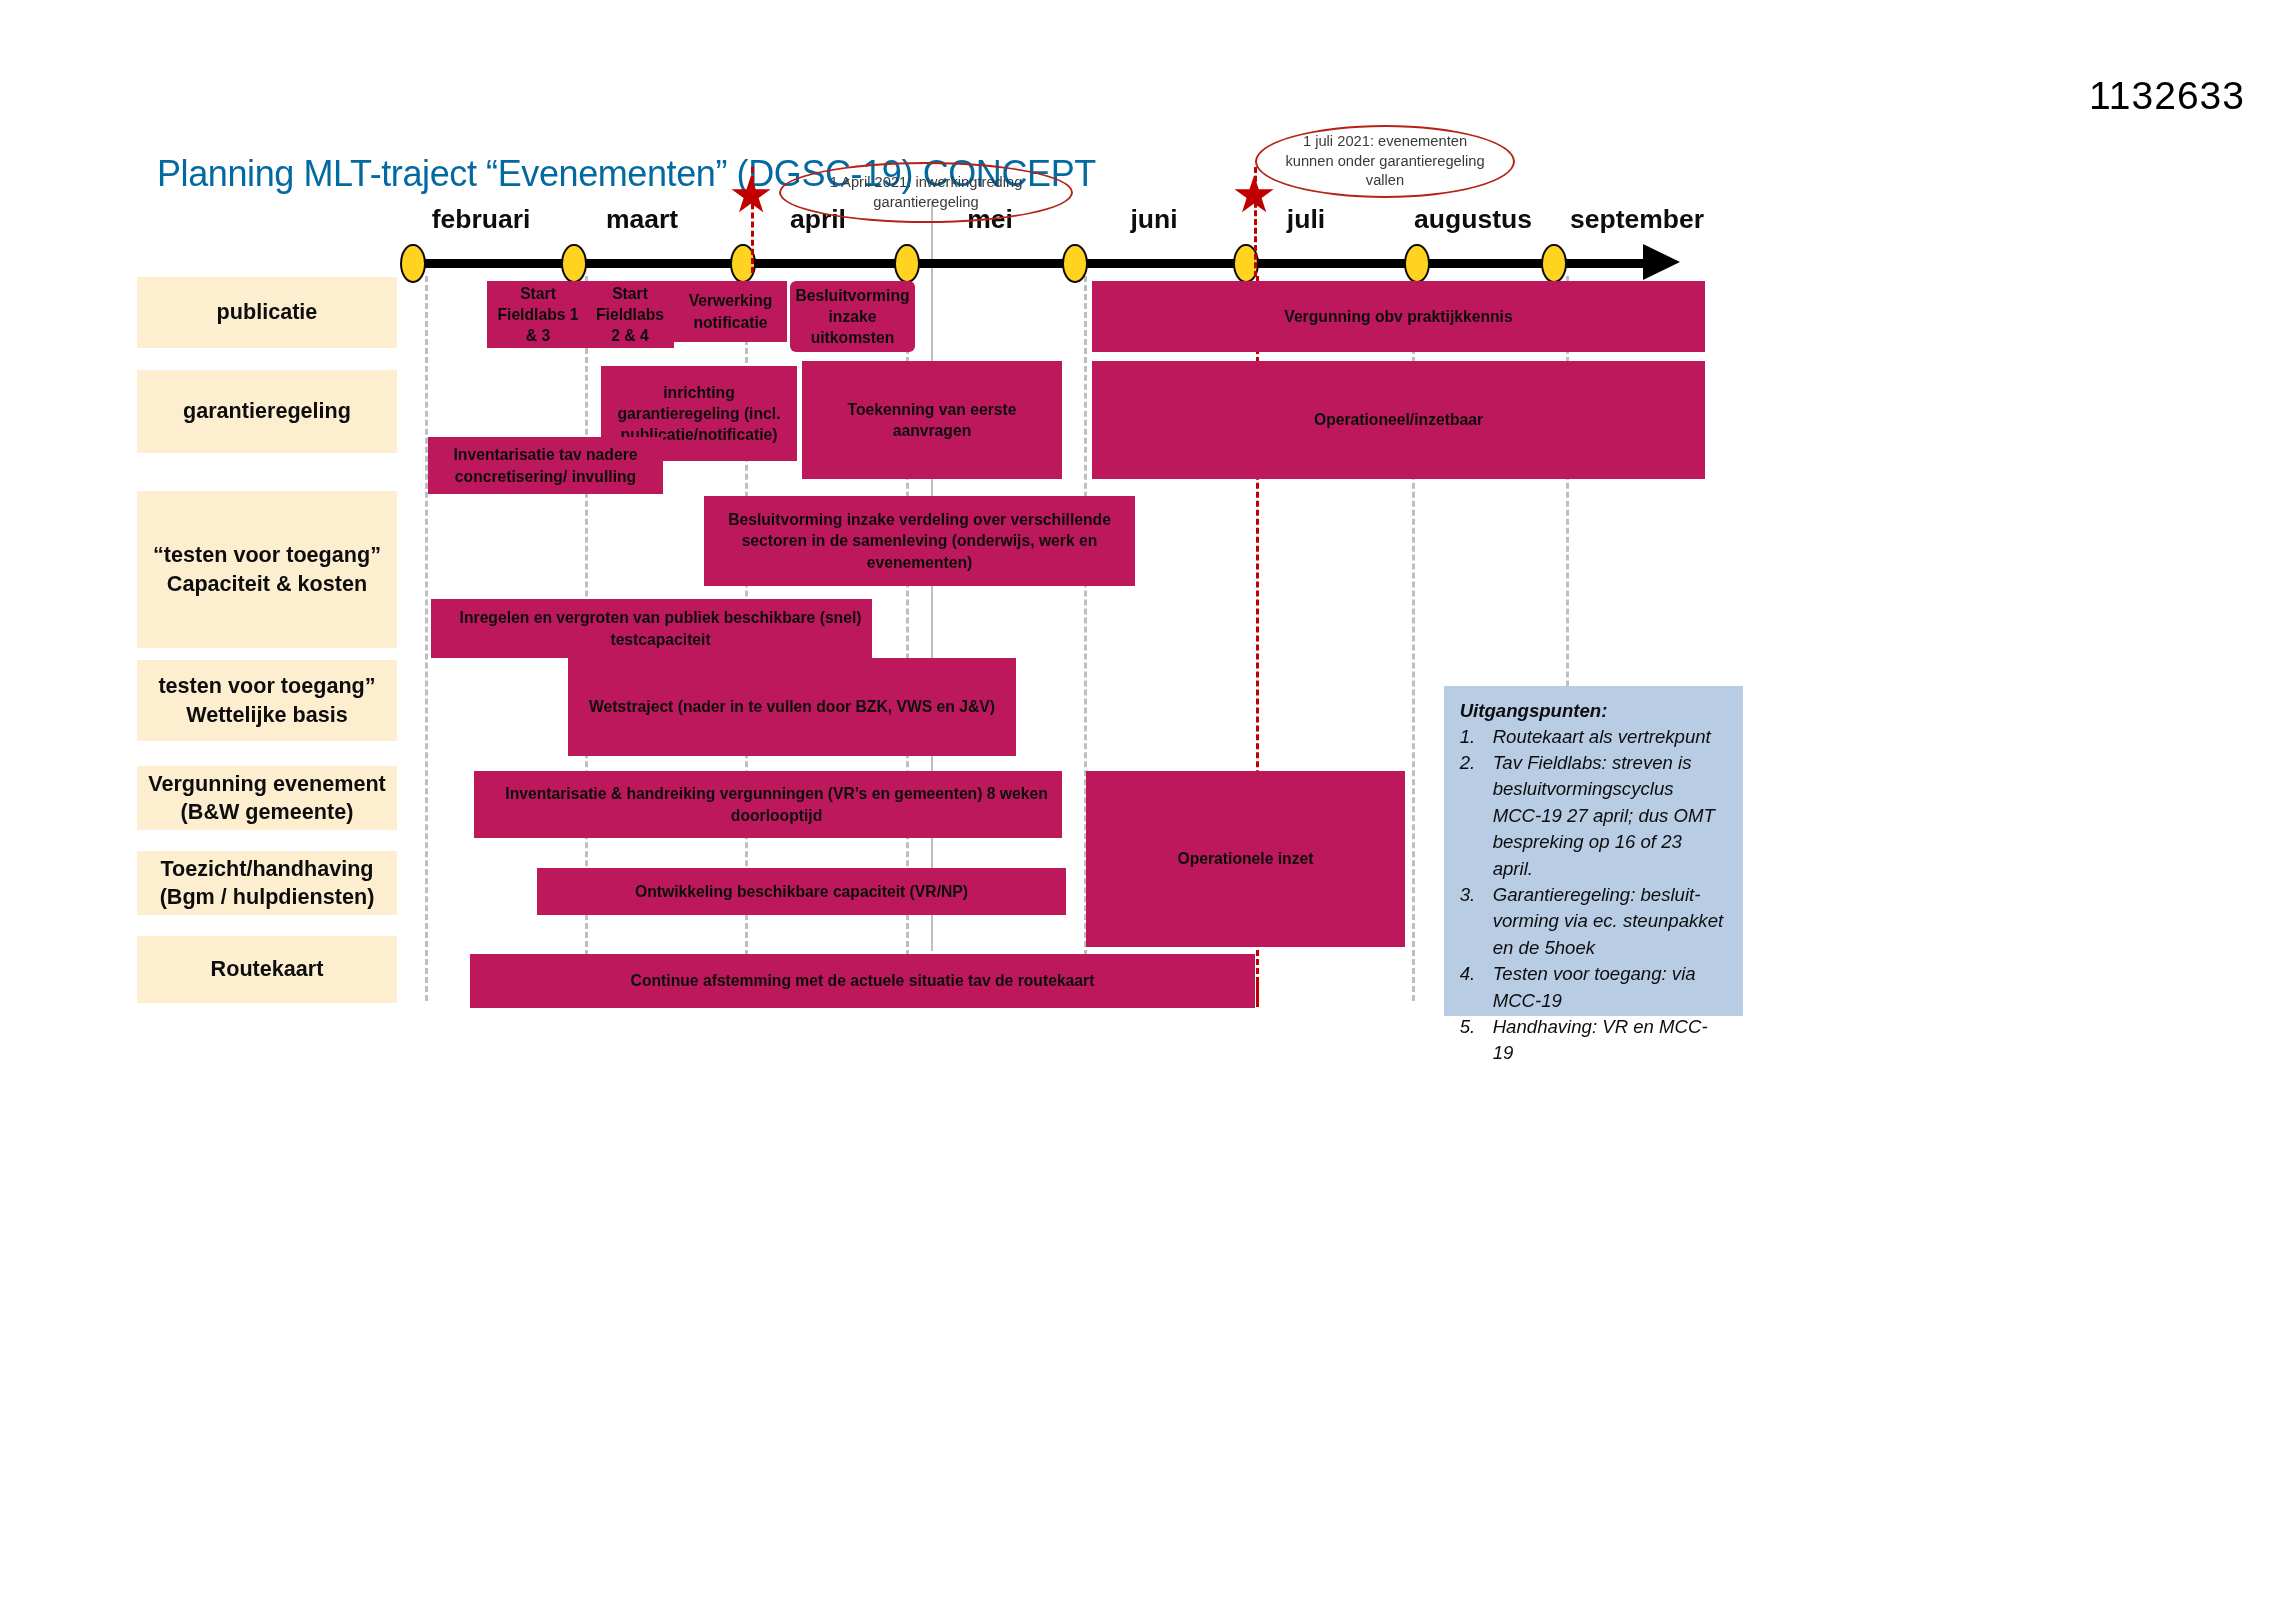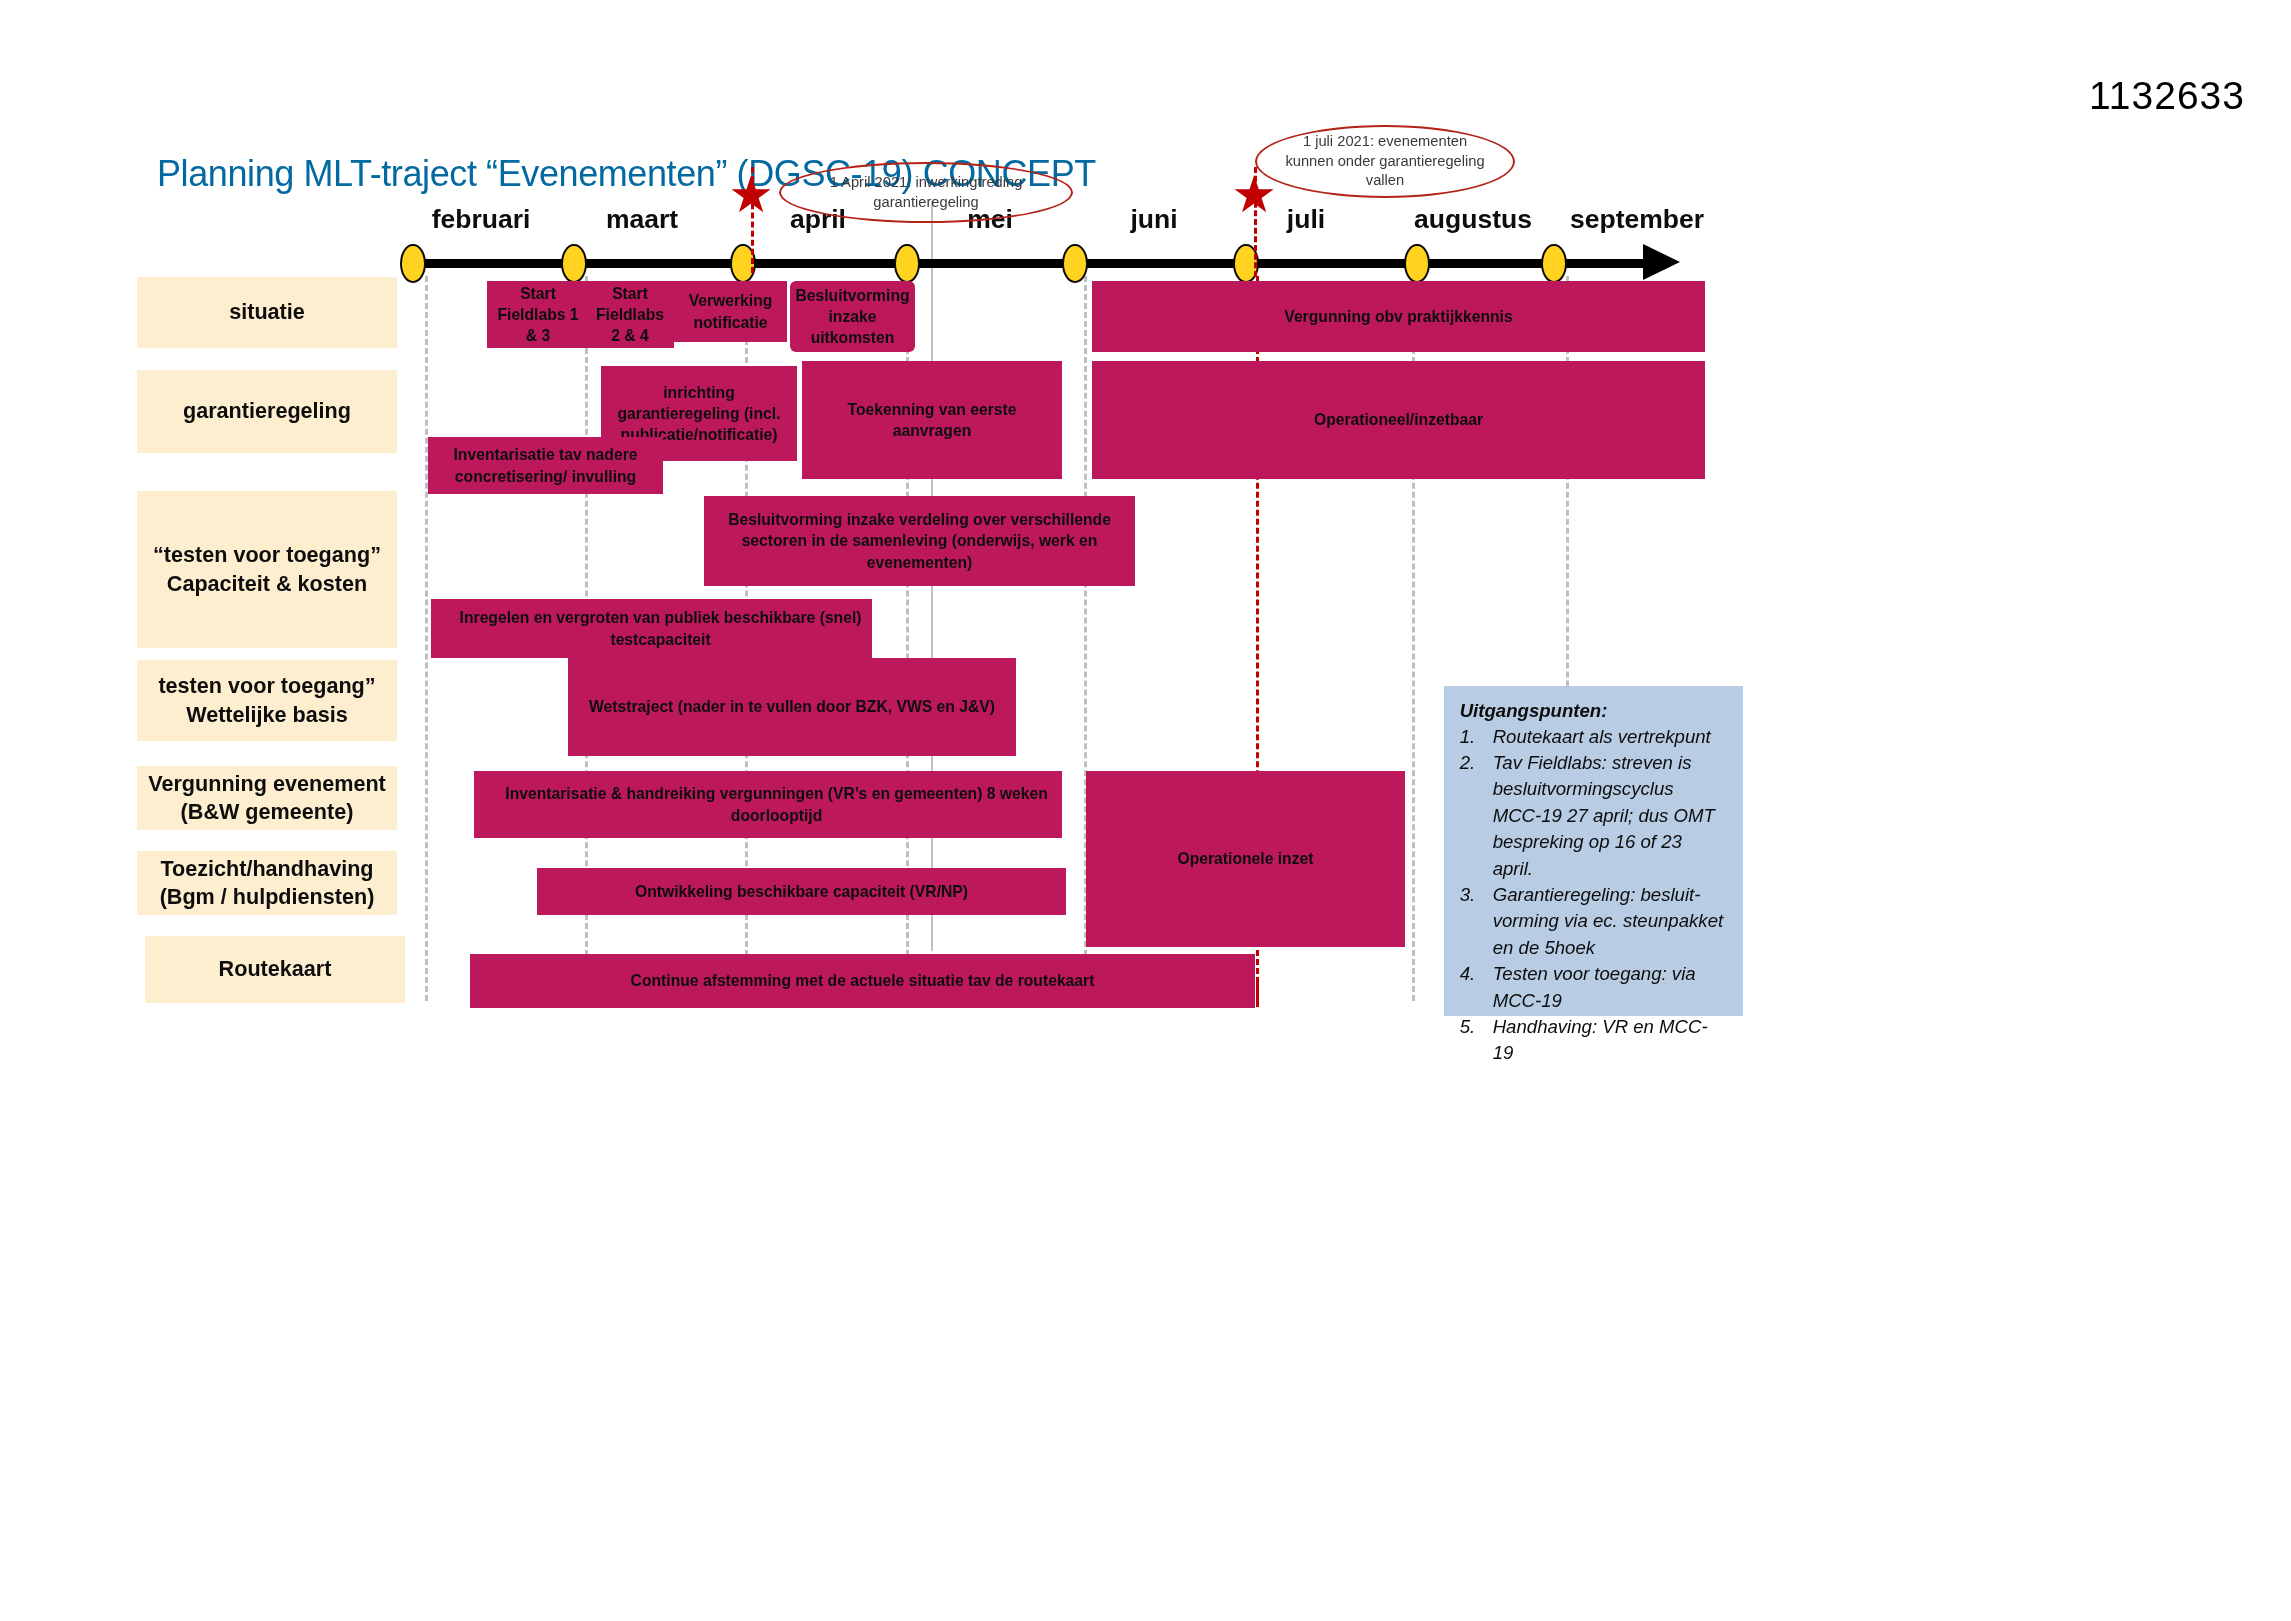--- a/index.html
+++ b/index.html
@@ -244,31 +244,31 @@
   <div class="vline-red" style="left:1254px; top:167px; height:110px;"></div>
   <div class="star" style="left:1254px; top:169px;">★</div>
 
   <div class="callout" style="left:779px; top:162px; width:294px; height:61px;">
     <span class="callout-text">1 April 2021: inwerkingtreding garantieregeling</span>
   </div>
   <div class="callout" style="left:1255px; top:125px; width:260px; height:73px;">
     <span class="callout-text">1 juli 2021: evenementen kunnen onder garantieregeling vallen</span>
   </div>
 
-  <div class="row-label" style="top:277px; width:260px; height:71px;">situatie</div>
+  <div class="row-label" style="top:277px; width:260px; height:71px;">publicatie</div>
   <div class="row-label" style="top:370px; width:260px; height:83px;">garantieregeling</div>
   <div class="row-label" style="top:491px; width:260px; height:157px; white-space:pre-line;"><span>“testen voor toegang”
 Capaciteit &amp; kosten</span></div>
   <div class="row-label" style="top:660px; width:260px; height:81px; white-space:pre-line;"><span>testen voor toegang”
 Wettelijke basis</span></div>
   <div class="row-label" style="top:766px; width:260px; height:64px; white-space:pre-line;"><span>Vergunning evenement
 (B&amp;W gemeente)</span></div>
   <div class="row-label" style="top:851px; width:260px; height:64px; white-space:pre-line;"><span>Toezicht/handhaving
 (Bgm / hulpdiensten)</span></div>
-  <div class="row-label" style="top:936px; width:260px; height:67px;margin-left:8px;">Routekaart</div>
+  <div class="row-label" style="top:936px; width:260px; height:67px;">Routekaart</div>
 
   <div class="bar" style="left:487px; top:281px; width:102px; height:67px;">Start Fieldlabs 1 &amp; 3</div>
   <div class="bar" style="left:586px; top:281px; width:88px; height:67px;">Start Fieldlabs 2 &amp; 4</div>
   <div class="bar" style="left:674px; top:281px; width:113px; height:61px;">Verwerking notificatie</div>
   <div class="bar" style="left:790px; top:281px; width:125px; height:71px;border-radius:6px;">Besluitvorming inzake uitkomsten</div>
   <div class="bar" style="left:1092px; top:281px; width:613px; height:71px;">Vergunning obv praktijkkennis</div>
 
   <div class="bar" style="left:601px; top:366px; width:196px; height:95px;">inrichting garantieregeling (incl. publicatie/notificatie)</div>
   <div class="bar" style="left:802px; top:361px; width:260px; height:118px;">Toekenning van eerste aanvragen</div>
   <div class="bar" style="left:1092px; top:361px; width:613px; height:118px;">Operationeel/inzetbaar</div>

